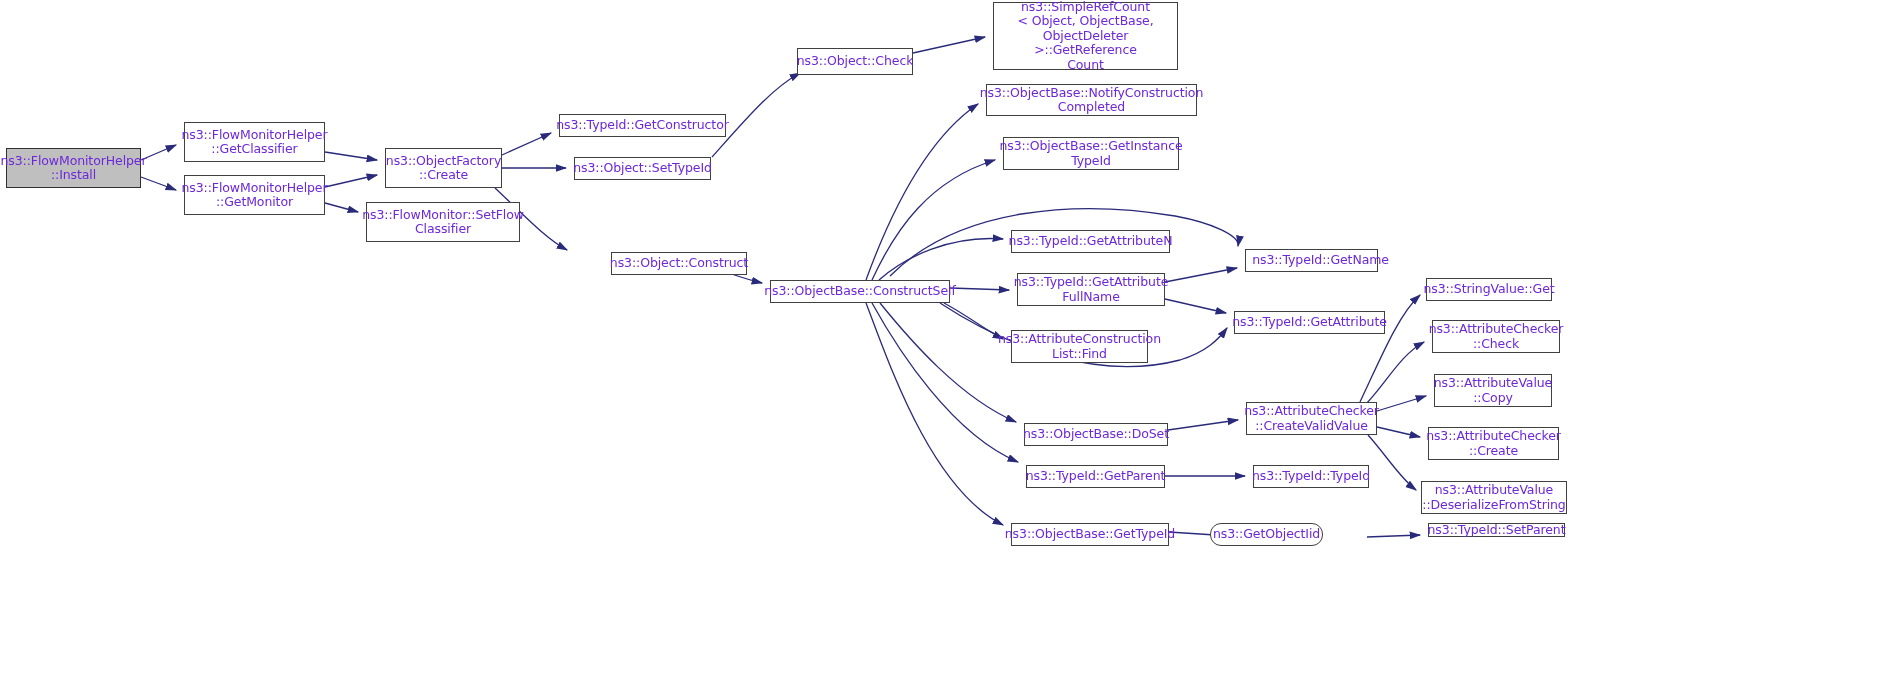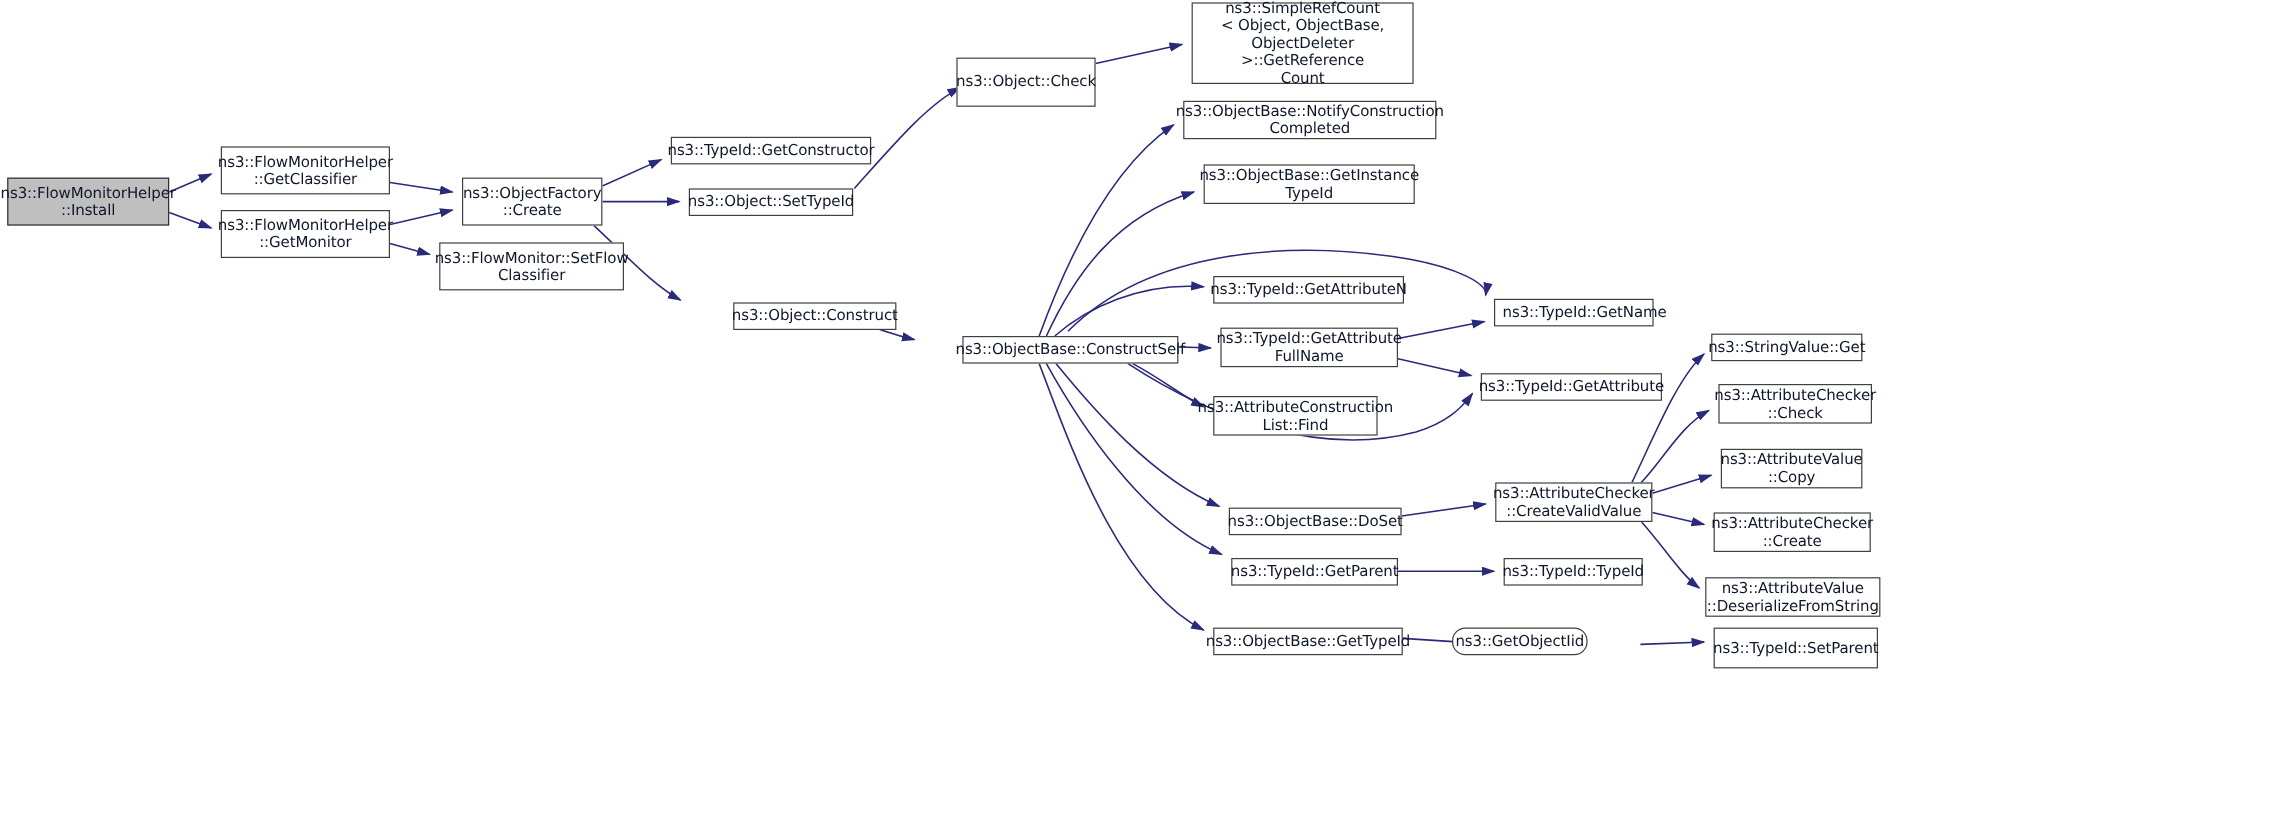--- a/index.html
+++ b/index.html
@@ -22,21 +22,21 @@
     top: 0;
     width: 1899px;
     height: 683px;
     pointer-events: none;
   }
   .node {
     position: absolute;
     box-sizing: border-box;
     border: 1px solid #404040;
     background: #ffffff;
-    color: #0f172a;
+    color: #6d28d9;
     font-size: 12.5px;
     line-height: 14.5px;
     display: flex;
     align-items: center;
     justify-content: center;
     text-align: center;
     white-space: pre-line;
     padding: 1px 3px;
     letter-spacing: -0.1px;
   }
@@ -97,30 +97,30 @@
 ::GetClassifier</div>
       <div class="node" style="left: 184px; top: 175px; width: 141px; height: 40px;">ns3::FlowMonitorHelper
 ::GetMonitor</div>
       <div class="node" style="left: 385px; top: 148px; width: 117px; height: 40px;">ns3::ObjectFactory
 ::Create</div>
       <div class="node" style="left: 366px; top: 202px; width: 154px; height: 40px;">ns3::FlowMonitor::SetFlow
 Classifier</div>
       <div class="node" style="left: 559px; top: 114px; width: 167px; height: 23px;">ns3::TypeId::GetConstructor</div>
       <div class="node" style="left: 574px; top: 157px; width: 137px; height: 23px;">ns3::Object::SetTypeId</div>
       <div class="node" style="left: 575px; top: 252px; width: 136px; height: 23px; margin-left: 36px;">ns3::Object::Construct</div>
-      <div class="node" style="left: 797px; top: 48px; width: 116px; height: 41px;">ns3::Object::Check</div>
+      <div class="node" style="left: 797px; top: 48px; width: 116px; height: 27px;">ns3::Object::Check</div>
       <div class="node" style="left: 993px; top: 2px; width: 185px; height: 68px;">ns3::SimpleRefCount
 &lt; Object, ObjectBase,
  ObjectDeleter &gt;::GetReference
 Count</div>
       <div class="node" style="left: 986px; top: 84px; width: 211px; height: 32px;">ns3::ObjectBase::NotifyConstruction
 Completed</div>
       <div class="node" style="left: 1003px; top: 137px; width: 176px; height: 33px;">ns3::ObjectBase::GetInstance
 TypeId</div>
-      <div class="node" style="left: 770px; top: 280px; width: 180px; height: 23px; margin-left: 32px;">ns3::ObjectBase::ConstructSelf</div>
+      <div class="node" style="left: 770px; top: 280px; width: 180px; height: 23px;">ns3::ObjectBase::ConstructSelf</div>
       <div class="node" style="left: 1011px; top: 230px; width: 159px; height: 23px;">ns3::TypeId::GetAttributeN</div>
       <div class="node" style="left: 1017px; top: 273px; width: 148px; height: 33px;">ns3::TypeId::GetAttribute
 FullName</div>
       <div class="node" style="left: 1011px; top: 330px; width: 137px; height: 33px;">ns3::AttributeConstruction
 List::Find</div>
       <div class="node" style="left: 1245px; top: 249px; width: 133px; height: 23px; padding-left: 21px;">ns3::TypeId::GetName</div>
       <div class="node" style="left: 1234px; top: 311px; width: 151px; height: 23px;">ns3::TypeId::GetAttribute</div>
       <div class="node" style="left: 1024px; top: 423px; width: 144px; height: 23px;">ns3::ObjectBase::DoSet</div>
       <div class="node" style="left: 1026px; top: 465px; width: 139px; height: 23px;">ns3::TypeId::GetParent</div>
       <div class="node" style="left: 1011px; top: 523px; width: 158px; height: 23px;">ns3::ObjectBase::GetTypeId</div>
@@ -130,15 +130,15 @@
       <div class="node" style="left: 1210px; top: 523px; width: 113px; height: 23px; border-radius: 11px;">ns3::GetObjectIid</div>
       <div class="node" style="left: 1426px; top: 278px; width: 126px; height: 23px;">ns3::StringValue::Get</div>
       <div class="node" style="left: 1432px; top: 320px; width: 128px; height: 33px;">ns3::AttributeChecker
 ::Check</div>
       <div class="node" style="left: 1434px; top: 374px; width: 118px; height: 33px;">ns3::AttributeValue
 ::Copy</div>
       <div class="node" style="left: 1428px; top: 427px; width: 131px; height: 33px;">ns3::AttributeChecker
 ::Create</div>
       <div class="node" style="left: 1421px; top: 481px; width: 146px; height: 33px;">ns3::AttributeValue
 ::DeserializeFromString</div>
-      <div class="node" style="left: 1428px; top: 523px; width: 137px; height: 34px;">ns3::TypeId::SetParent</div>
+      <div class="node" style="left: 1428px; top: 523px; width: 137px; height: 14px;">ns3::TypeId::SetParent</div>
     </div>
 </div>
 
 </body></html>

